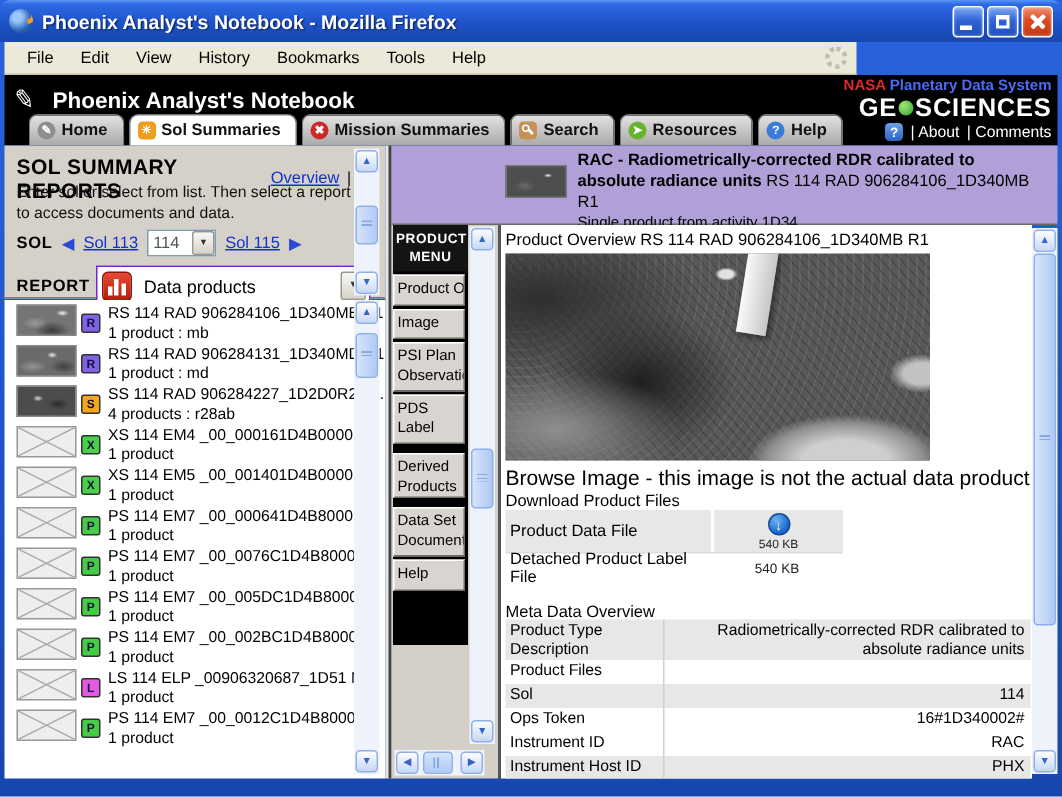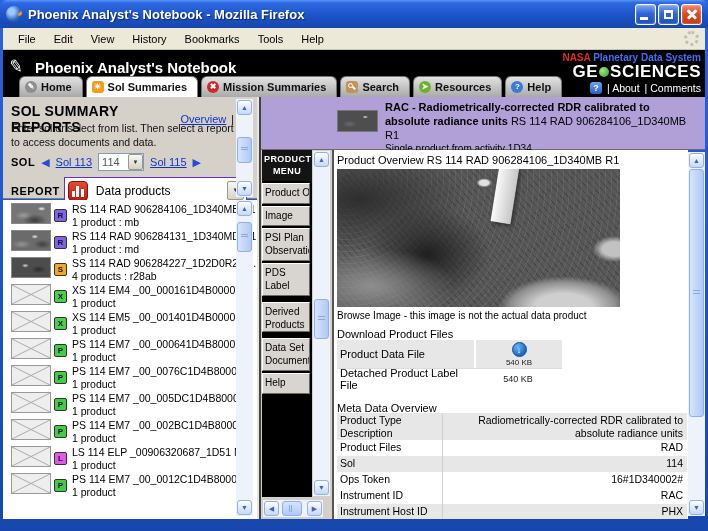--- a/index.html
+++ b/index.html
@@ -22,21 +22,21 @@
   .wbtn { width:21px; height:21px; border-radius:3px; border:1px solid #fff;
     display:flex; align-items:center; justify-content:center; position:relative;
     background:linear-gradient(180deg,#7fa8f0,#3064d8 45%,#2050b8); box-shadow:inset 0 0 2px rgba(255,255,255,.6); }
   .wbtn.close { background:linear-gradient(180deg,#f09072,#dd4a24 45%,#c43a14); }
   .glyph-min { position:absolute; left:4px; bottom:4px; width:8px; height:3px; background:#fff; }
   .glyph-max { width:9px; height:9px; border:2px solid #fff; border-top-width:3px; }
   .glyph-x1,.glyph-x2 { position:absolute; width:12px; height:2.5px; background:#fff; border-radius:1px; }
   .glyph-x1 { transform:rotate(45deg); } .glyph-x2 { transform:rotate(-45deg); }
 
   
-  .menubar { position:absolute; left:3px; top:28px; width:702px; height:22px;
+  .menubar { position:absolute; left:3px; top:28px; width:568px; height:22px;
     background:#ece9d8; border-bottom:1px solid #c8c4b0; display:flex; align-items:center; padding:0 6px; gap:0; }
   .menu-item { font-size:11px; color:#000; padding:3px 9px; cursor:default; }
   .throbber { margin-left:auto; width:15px; height:15px; border-radius:50%; border:3px dotted #c0bdb4; }
 
   
   .appheader { position:absolute; left:3px; top:50px; width:702px; height:47px; background:#000; }
   .pencil { position:absolute; left:6px; top:6px; color:#fff; font-size:17px; transform:rotate(8deg); }
   .app-title { position:absolute; left:32px; top:9px; color:#fff; font-weight:bold; font-size:15px; }
   .logo { position:absolute; right:4px; top:2px; text-align:right; line-height:1.1; }
   .logo-l1 { font-size:10px; font-weight:bold; }
@@ -105,21 +105,21 @@
   .banner { position:absolute; left:261px; top:97px; width:444px; height:53px; background:#b1a0d8; border-bottom:1px solid #6b6b6b; }
   .banner-thumb { position:absolute; left:76px; top:13px; width:41px; height:22px; border:1px solid #777;
     background:#4e4e4e; background-image:radial-gradient(ellipse 4px 2px at 70% 30%,#f0f0f0,transparent 70%),radial-gradient(ellipse 10px 5px at 30% 65%,#6a6a6a,transparent 70%); }
   .banner-text { position:absolute; left:124px; top:4px; width:312px; font-size:11px; line-height:1.25; color:#000; }
   .banner-text b { font-weight:bold; }
   .banner-rest { margin-left:3px; }
   .banner-sub { font-size:10px; margin-top:1px; }
 
   
   .menucol { position:absolute; left:261px; top:150px; width:71px; height:369px; background:#d4d0c8; }
-  .menustrip { position:absolute; left:1px; top:0; width:50px; height:347px; background:#000; }
+  .menustrip { position:absolute; left:1px; top:0; width:50px; height:280px; background:#000; }
   .pm-header { background:#141414; color:#fff; font-size:9px; font-weight:bold; text-align:center; letter-spacing:0.4px;
     padding:4px 2px; line-height:1.3; }
   .pm-btn { display:block; width:48px; margin:2px 0 0 0; background:#d8d4cf; color:#000; font-size:10px; text-align:left;
     border:1px solid; border-color:#fff #6e6a64 #6e6a64 #fff; padding:3px 1px 3px 2px; line-height:1.25; overflow:hidden; cursor:pointer; }
   .pm-btn.nowrap { white-space:nowrap; }
   .pm-btn.clip2 { max-height:30px; }
   .pm-gap { height:4px; }
 
   
   .main { position:absolute; left:334px; top:150px; width:354px; height:369px; background:#fff; overflow:hidden; font-size:11px; }
@@ -129,21 +129,21 @@
       radial-gradient(ellipse 95px 45px at 80% 100%, #cfcfcf 0 30%, #8f8f8f 55%, transparent 68%),
       radial-gradient(ellipse 30px 18px at 98% 58%, #c2c2c2 0 40%, transparent 72%),
       radial-gradient(ellipse 10px 6px at 52% 10%, #e2e2e2 0 45%, transparent 75%),
       radial-gradient(ellipse 120px 55px at 12% 85%, #8e8e8e, transparent 70%),
       radial-gradient(ellipse 150px 70px at 8% 22%, #2e2e2e, transparent 72%),
       radial-gradient(ellipse 90px 70px at 32% 62%, #1f1f1f, transparent 70%),
       repeating-radial-gradient(circle at 10px 10px, rgba(255,255,255,.07) 0 1px, transparent 1px 6px),
       repeating-linear-gradient(48deg, rgba(0,0,0,.18) 0 1px, transparent 1px 5px); }
   .probe { position:absolute; left:56%; top:-4px; width:20px; height:58px; transform:rotate(9deg);
     background:linear-gradient(90deg,#fafafa,#c6c6c6); box-shadow:2px 2px 4px rgba(0,0,0,.45); }
-  .caption { position:absolute; left:3px; top:160px; font-size:10px; color:#000; }
+  .caption { position:absolute; left:3px; top:160px; font-size:14px; color:#000; }
   .dl-heading { position:absolute; left:3px; top:178px; }
   .dl-table { position:absolute; left:3px; top:190px; width:225px; }
   .dl-row { display:flex; align-items:center; }
   .dl-row.g { background:#e7e7e7; height:28px; }
   .dl-row.w { background:#fff; height:20px; border-top:1px solid #ddd; }
   .dl-label { flex:1; padding-left:3px; font-size:11px; }
   .dl-val { width:88px; text-align:center; align-self:stretch; display:flex; flex-direction:column; align-items:center; justify-content:center; }
   .dl-row.g .dl-val { border-left:2px solid #fff; }
   .dl-ic { width:15px; height:15px; border-radius:50%; background:radial-gradient(circle at 35% 30%,#6cb2f2,#1a68c8 70%); border:1px solid #0f4898;
     color:#fff; font-weight:bold; font-size:9px; line-height:14px; text-align:center; }
@@ -444,21 +444,20 @@
     </div>
 
     <div class="meta-heading">Meta Data Overview</div>
     <div class="meta-table">
       <div class="mrow g first">
           <span class="mlabel">Product Type Description</span>
           <span class="mval">Radiometrically-corrected RDR calibrated to absolute radiance units</span>
         </div>
       <div class="mrow w">
           <span class="mlabel">Product Files</span>
-          <span class="mval">RAD</span>
         </div>
       <div class="mrow g">
           <span class="mlabel">Sol</span>
           <span class="mval">114</span>
         </div>
       <div class="mrow w">
           <span class="mlabel">Ops Token</span>
           <span class="mval">16#1D340002#</span>
         </div>
       <div class="mrow w">

